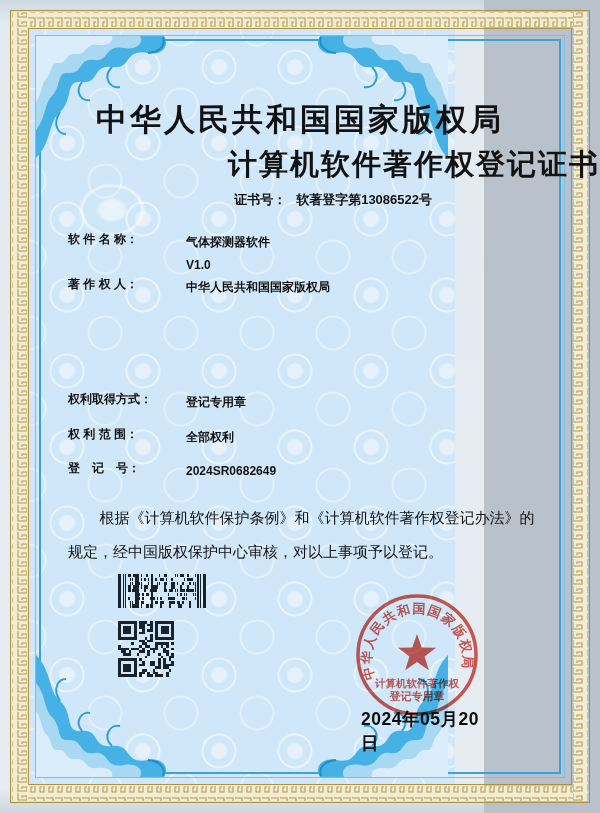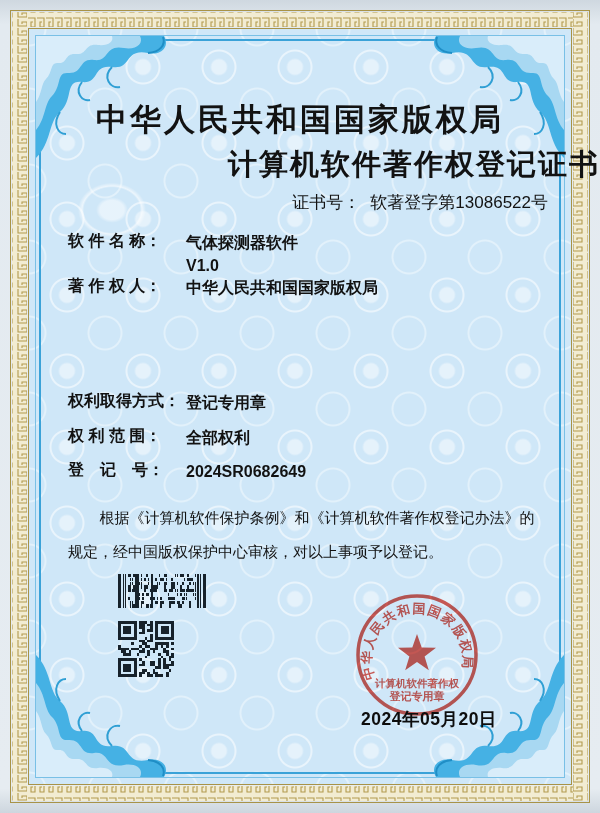--- a/index.html
+++ b/index.html
@@ -1,40 +1,40 @@
 <!DOCTYPE html>
 <html><head>
 <meta charset="utf-8">
 <style>
   html,body{margin:0;padding:0;}
   body{width:600px;height:813px;overflow:hidden;background:#b9c2cb;font-family:"Liberation Sans",sans-serif;}
-  .page{position:relative;width:600px;height:813px;background:linear-gradient(180deg,#cfd8e0 0%,#e3eaf0 3%,#e6ecf1 97%,#cdd6de 100%);}
+  .page{position:relative;width:484px;height:813px;background:linear-gradient(180deg,#cfd8e0 0%,#e3eaf0 3%,#e6ecf1 97%,#cdd6de 100%);}
   .paper{position:absolute;left:29px;top:29px;right:29px;bottom:29px;
     background-color:#cfe7f8;
     background-image:
       radial-gradient(circle, rgba(255,255,255,0) 15px, rgba(255,255,255,.55) 16px, rgba(255,255,255,.55) 17px, rgba(255,255,255,0) 18px),
       radial-gradient(circle, rgba(255,255,255,.45) 7px, rgba(255,255,255,0) 9px),
       radial-gradient(circle, rgba(255,255,255,0) 15px, rgba(255,255,255,.4) 16px, rgba(255,255,255,.4) 17px, rgba(255,255,255,0) 18px);
     background-size:76px 76px,76px 76px,76px 76px;
     background-position:0 0,0 0,38px 38px;}
   .frame{position:absolute;left:0;top:0;pointer-events:none;}
   .corner{position:absolute;width:140px;height:140px;}
   .corner.tl{left:36px;top:36px;}
   .corner.tr{right:36px;top:36px;transform:scaleX(-1);}
   .corner.bl{left:36px;bottom:36px;transform:scaleY(-1);}
   .corner.br{right:36px;bottom:36px;transform:scale(-1,-1);}
   .big-wm{position:absolute;left:62px;top:170px;width:100px;height:80px;border-radius:50%;
     background:radial-gradient(ellipse at center, rgba(255,255,255,.5) 12px, rgba(255,255,255,0) 16px, rgba(255,255,255,0) 28px, rgba(255,255,255,.6) 30px, rgba(255,255,255,0) 34px);}
   .title1{position:absolute;left:0;top:99px;width:600px;text-align:center;
     font-family:"Liberation Serif",serif;font-weight:bold;font-size:31px;letter-spacing:3px;color:#121212;}
   .title2{position:absolute;left:0;top:145px;width:600px;text-align:right;
     font-family:"Liberation Serif",serif;font-weight:bold;font-size:29px;letter-spacing:2px;color:#121212;}
-  .certno{position:absolute;right:52px;top:191px;font-size:17px;font-weight:normal;color:#121212;}
+  .certno{position:absolute;right:52px;top:191px;font-size:13px;font-weight:bold;color:#121212;}
   .certno .lab{margin-right:10px;}
-  .frow{position:absolute;left:68px;display:flex;font-weight:bold;color:#121212;font-size:16px;}
+  .frow{position:absolute;left:68px;display:flex;font-weight:bold;color:#121212;font-size:12px;}
   .frow .lab{width:115px;flex:0 0 115px;}
   .frow .val{margin-left:3px;line-height:23px;}
   .statement{position:absolute;left:68px;top:501px;width:480px;font-weight:normal;font-size:15px;color:#121212;line-height:34px;}
   .statement .l1{text-indent:2.1em;}
   .barcode{position:absolute;left:118px;top:574px;}
   .qr{position:absolute;left:118px;top:621px;}
   .seal{position:absolute;left:352px;top:590px;width:130px;height:130px;opacity:.88;mix-blend-mode:multiply;}
   .seal text{font-family:"Liberation Sans",sans-serif;font-weight:bold;}
   .date{position:absolute;left:361px;top:707px;font-size:17.5px;font-weight:bold;color:#0d0d0d;letter-spacing:.5px;}
 </style>

